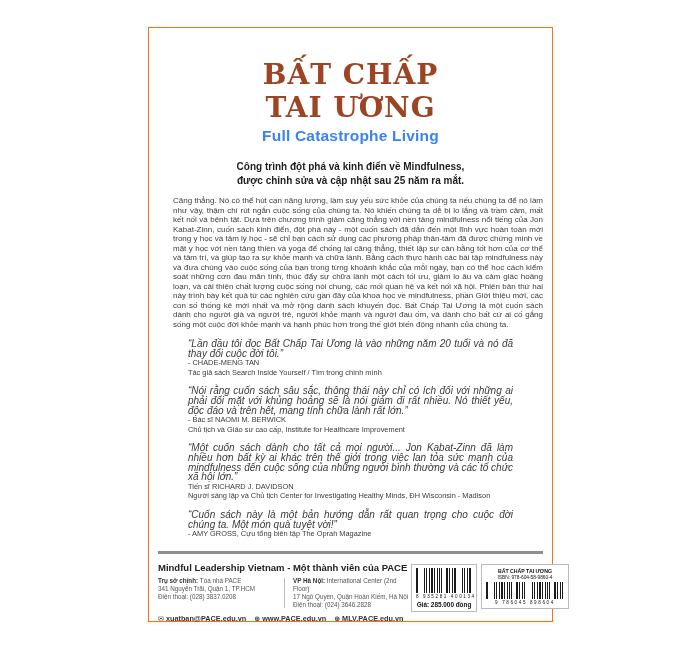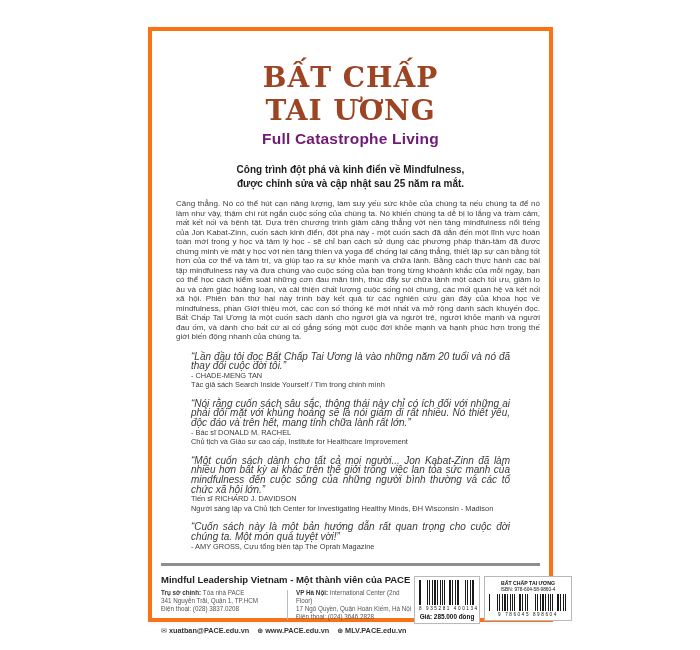--- a/index.html
+++ b/index.html
@@ -1,34 +1,34 @@
 <!DOCTYPE html>
 <html><head>
 <meta charset="utf-8">
 <style>
   * { margin:0; padding:0; box-sizing:border-box; }
   html,body { width:700px; height:650px; background:#ffffff; overflow:hidden;
               font-family:"Liberation Sans","DejaVu Sans",sans-serif; }
 
   .book {
     position:absolute; left:148px; top:27px; width:405px; height:595px;
-    background:#fff; border:4px solid #f97316;
+    background:#fff; border:1px solid #f97316;
     box-shadow:0 1px 4px rgba(0,0,0,0.06);
     padding:0 9px;
   }
 
   
   .title-block { margin-top:30px; text-align:center; }
   .title-line {
     font-family:"DejaVu Serif","Liberation Serif",serif;
     font-weight:bold; font-size:28px; line-height:33px;
     letter-spacing:1px; color:#9c4423;
   }
   .subtitle {
-    margin-top:3px; font-size:15.5px; font-weight:bold; color:#701a75;
+    margin-top:3px; font-size:15.5px; font-weight:bold; color:#3b82f6;
     letter-spacing:0.2px;
   }
 
   
   .headline { margin-top:15px; text-align:center; font-weight:bold;
               font-size:10px; line-height:14px; color:#1e1e20; }
 
   
   .body-text {
     margin-top:8px; font-size:8px; line-height:9.5px; color:#404040;
@@ -95,21 +95,21 @@
   <div class="quotes">
 
     <div class="quote">
       <div class="qtext">“Lần đầu tôi đọc Bất Chấp Tai Ương là vào những năm 20 tuổi và nó đã thay đổi cuộc đời tôi.”</div>
       <div class="qattr">- CHADE-MENG TAN</div>
       <div class="qattr">Tác giả sách Search Inside Yourself / Tìm trong chính mình</div>
     </div>
 
     <div class="quote">
       <div class="qtext">“Nói rằng cuốn sách sâu sắc, thông thái này chỉ có ích đối với những ai phải đối mặt với khủng hoảng sẽ là nói giảm đi rất nhiều. Nó thiết yếu, độc đáo và trên hết, mang tính chữa lành rất lớn.”</div>
-      <div class="qattr">- Bác sĩ DONALD M. RACHEL</div>
+      <div class="qattr">- Bác sĩ NAOMI M. BERWICK</div>
       <div class="qattr">Chủ tịch và Giáo sư cao cấp, Institute for Healthcare Improvement</div>
     </div>
 
     <div class="quote">
     </div>
 
     <div class="quote">
       <div class="qtext">“Một cuốn sách dành cho tất cả mọi người... Jon Kabat-Zinn đã làm nhiều hơn bất kỳ ai khác trên thế giới trong việc lan tỏa sức mạnh của mindfulness đến cuộc sống của những người bình thường và các tổ chức xã hội lớn.”</div>
       <div class="qattr">Tiến sĩ RICHARD J. DAVIDSON</div>
       <div class="qattr">Người sáng lập và Chủ tịch Center for Investigating Healthy Minds, ĐH Wisconsin - Madison</div>

